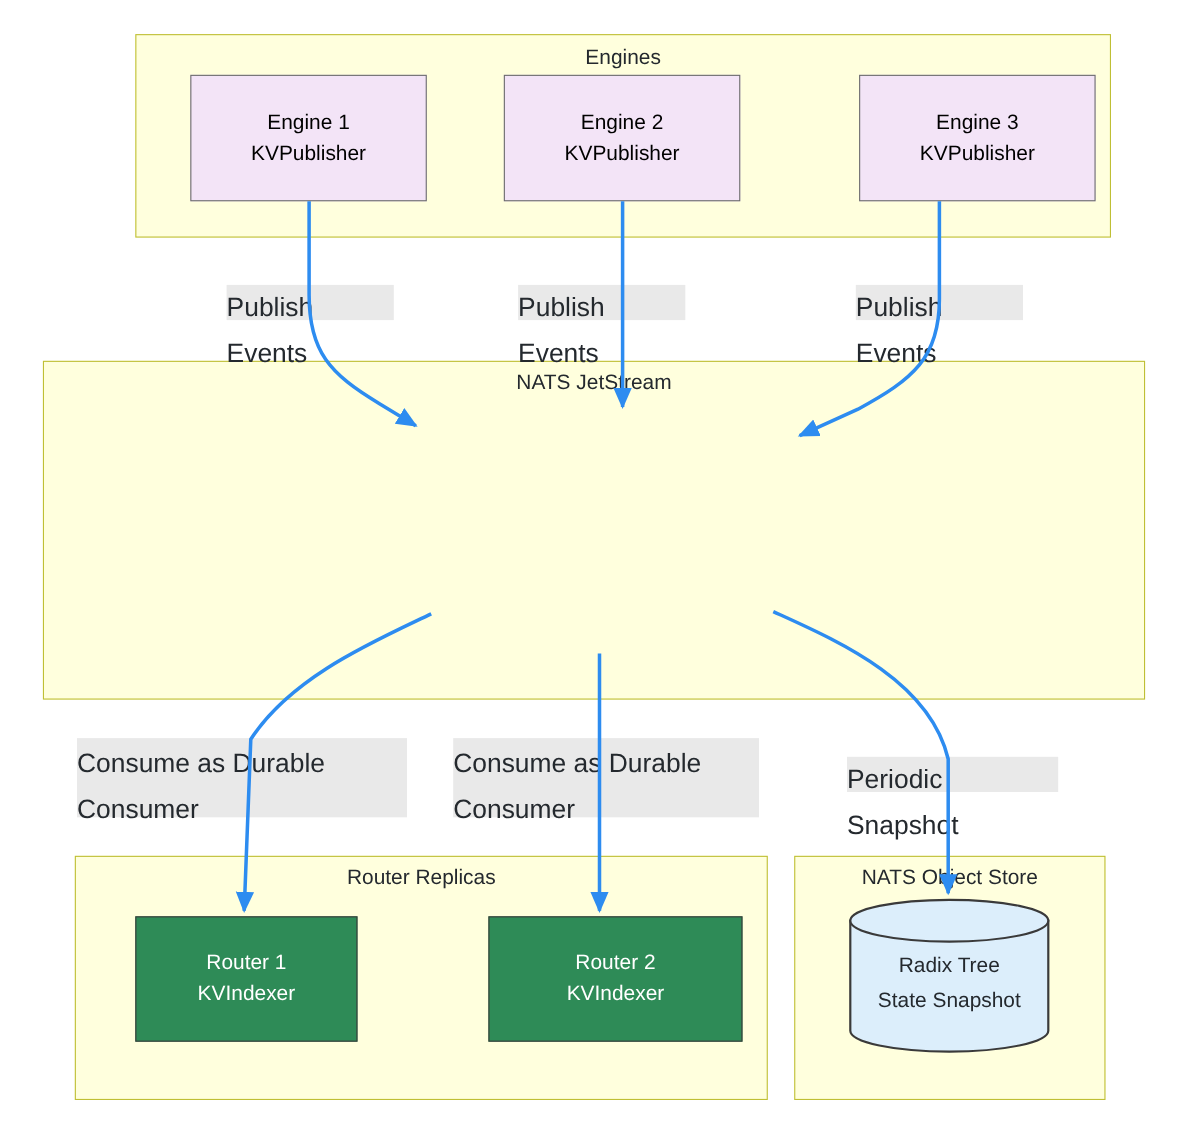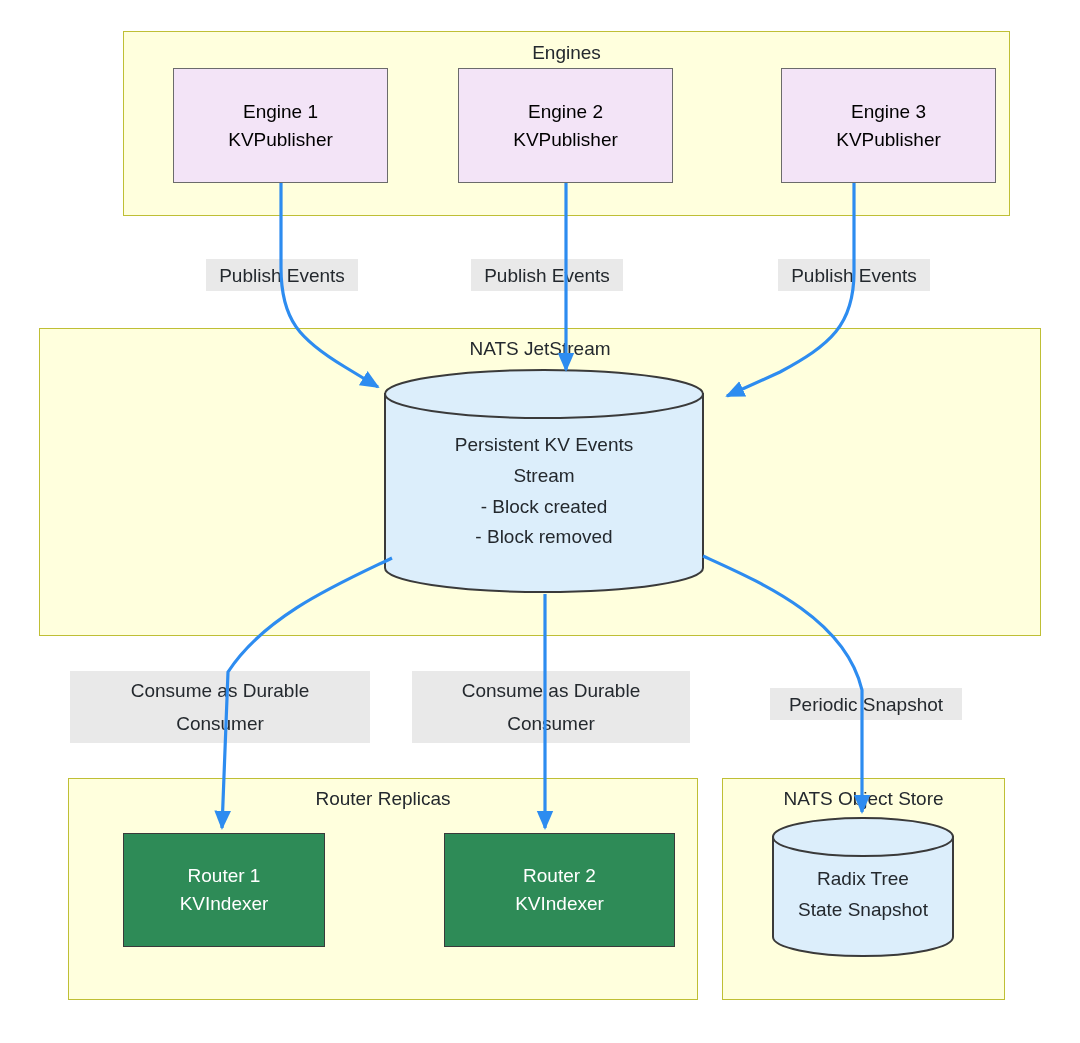--- a/index.html
+++ b/index.html
@@ -49,23 +49,23 @@
   }
   .router-box {
     background: #2E8B57;
     border: 1.6px solid #3a3a3a;
     color: #ffffff;
   }
   .edge-label {
     position: absolute;
     background: #E9E9E9;
     color: #24292e;
-    font-size: 19px;
+    font-size: 24px;
     line-height: 1.75;
-    text-align: center;
+    text-align: left;
     box-sizing: border-box;
     white-space: pre-line;
   }
   .cyl {
     position: absolute;
   }
   .cyl-text {
     position: absolute;
     width: 100%;
     text-align: center;
@@ -106,30 +106,20 @@
 
   <div class="node-box engine-box" style="left:745px; top:68px; width:215px; height:115px;margin-left:36px;">
     <span>Engine 3</span>
     <span>KVPublisher</span>
   </div>
 
   <div class="group-box" style="left:39px; top:328px; width:1002px; height:308px;">
     <div class="group-title" style="top:9px;">NATS JetStream</div>
   </div>
 
-  <div class="cyl" style="left:383px; top:368px; width:322px; height:226px;">
-    <svg width="322" height="226" viewBox="0 0 322 226" style="display:block;">
-      <path d="M2,26 L2,200 A159,24 0 0 0 320,200 L320,26 Z" fill="#DCEEFB" stroke="#3A3A3A" stroke-width="2"></path>
-      <ellipse cx="161" cy="26" rx="159" ry="24" fill="#DCEEFB" stroke="#3A3A3A" stroke-width="2"></ellipse>
-    </svg>
-    <div class="cyl-text" style="top:62px;">Persistent KV Events
-Stream
-- Block created
-- Block removed</div>
-  </div>
 
   <div class="group-box" style="left:68px; top:778px; width:630px; height:222px;">
     <div class="group-title" style="top:9px;">Router Replicas</div>
   </div>
 
   <div class="node-box router-box" style="left:123px; top:833px; width:202px; height:114px;">
     <span>Router 1</span>
     <span>KVIndexer</span>
   </div>
 

